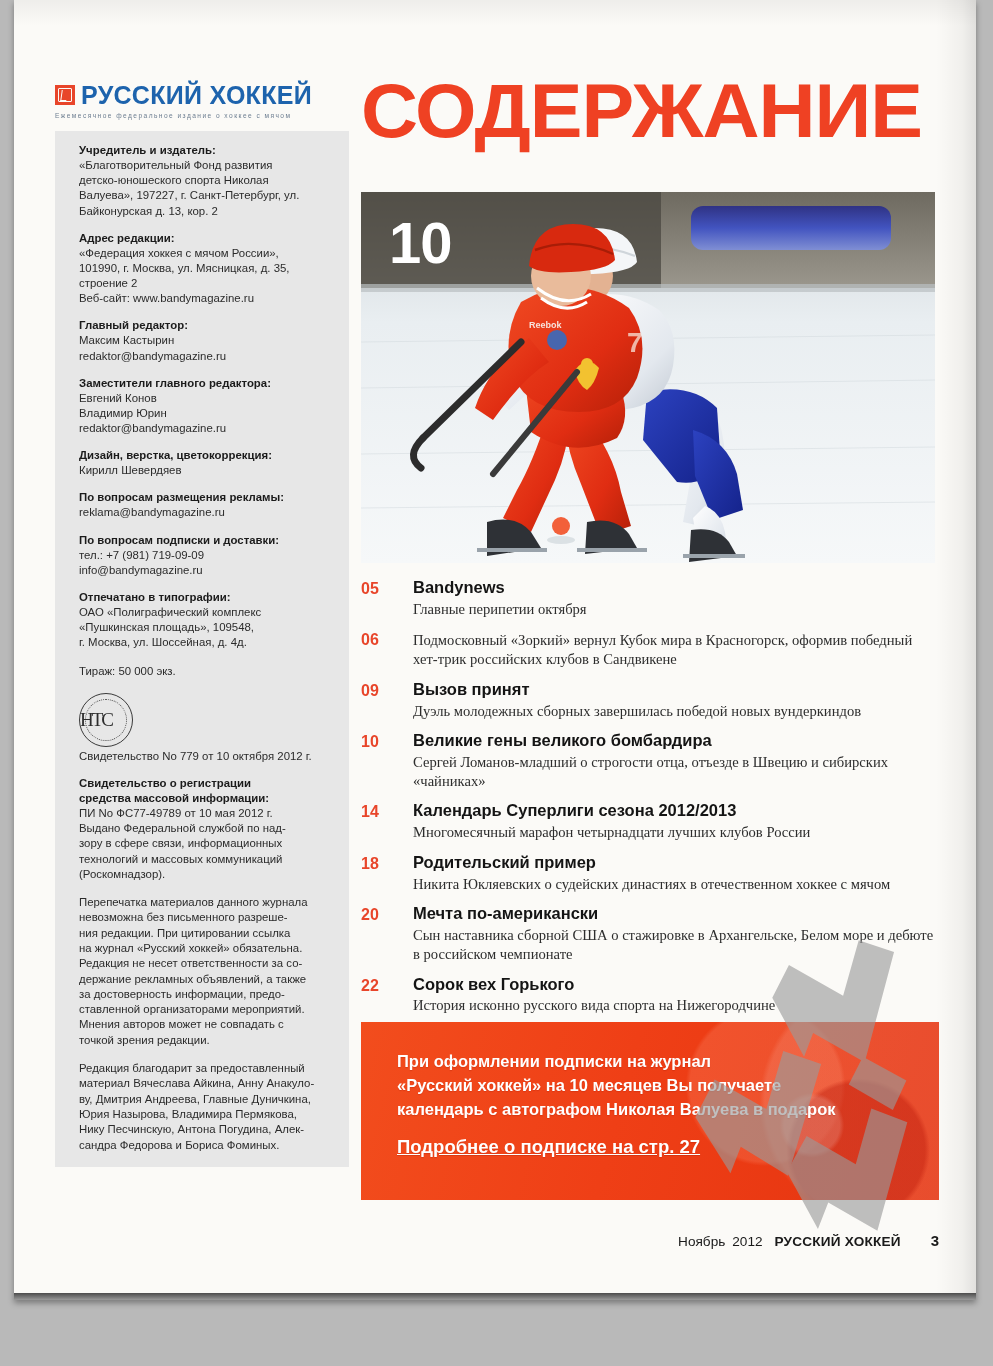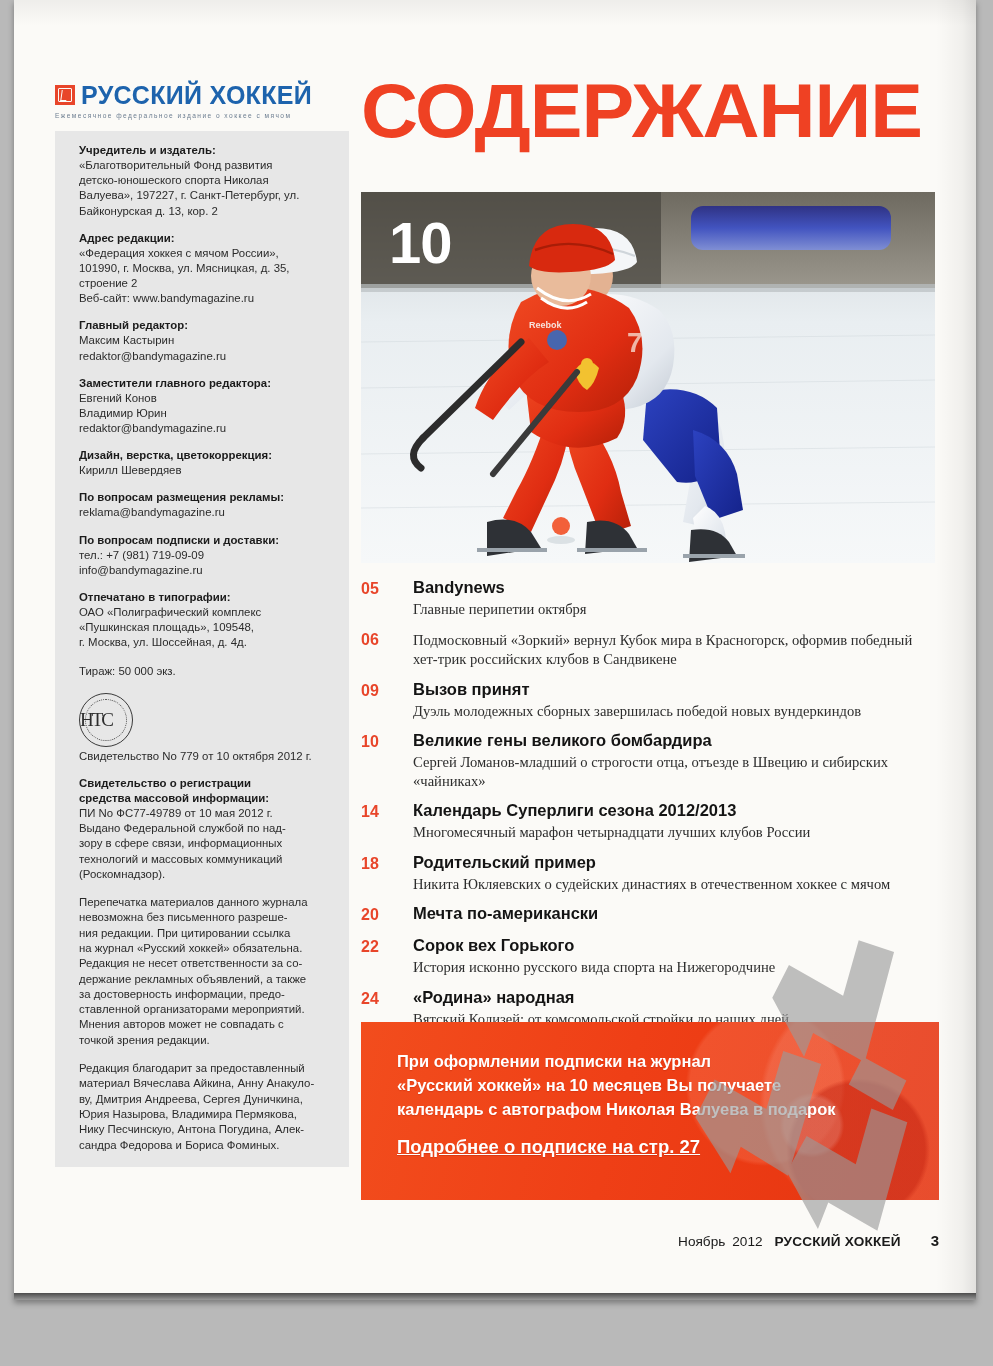--- a/index.html
+++ b/index.html
@@ -367,21 +367,21 @@
         <div>держание рекламных объявлений, а также</div>
         <div>за достоверность информации, предо-</div>
         <div>ставленной организаторами мероприятий.</div>
         <div>Мнения авторов может не совпадать с</div>
         <div>точкой зрения редакции.</div>
       </div>
 
       <div class="para">
         <div>Редакция благодарит за предоставленный</div>
         <div>материал Вячеслава Айкина, Анну Анакуло-</div>
-        <div>ву, Дмитрия Андреева, Сергея Дуничкина,</div>
+        <div>ву, Дмитрия Андреева, Главные Дуничкина,</div>
         <div>Юрия Назырова, Владимира Пермякова,</div>
         <div>Нику Песчинскую, Антона Погудина, Алек-</div>
         <div>сандра Федорова и Бориса Фоминых.</div>
       </div>
 
     </div>
   </div>
 
   <div id="toc-title">СОДЕРЖАНИЕ</div>
 
@@ -553,20 +553,21 @@
       <div class="toc-body">
         <div class="toc-head">Родительский пример</div>
         <div class="toc-desc">Никита Юкляевских о судейских династиях в отечественном хоккее с мячом</div>
       </div>
     </div>
 
     <div class="toc-item">
       <div class="toc-num">20</div>
       <div class="toc-body">
         <div class="toc-head">Мечта по-американски</div>
+        <div class="toc-desc">Сын наставника сборной США о стажировке в Архангельске, Белом море и дебюте в российском чемпионате</div>
       </div>
     </div>
 
     <div class="toc-item">
       <div class="toc-num">22</div>
       <div class="toc-body">
         <div class="toc-head">Сорок вех Горького</div>
         <div class="toc-desc">История исконно русского вида спорта на Нижегородчине</div>
       </div>
     </div>

